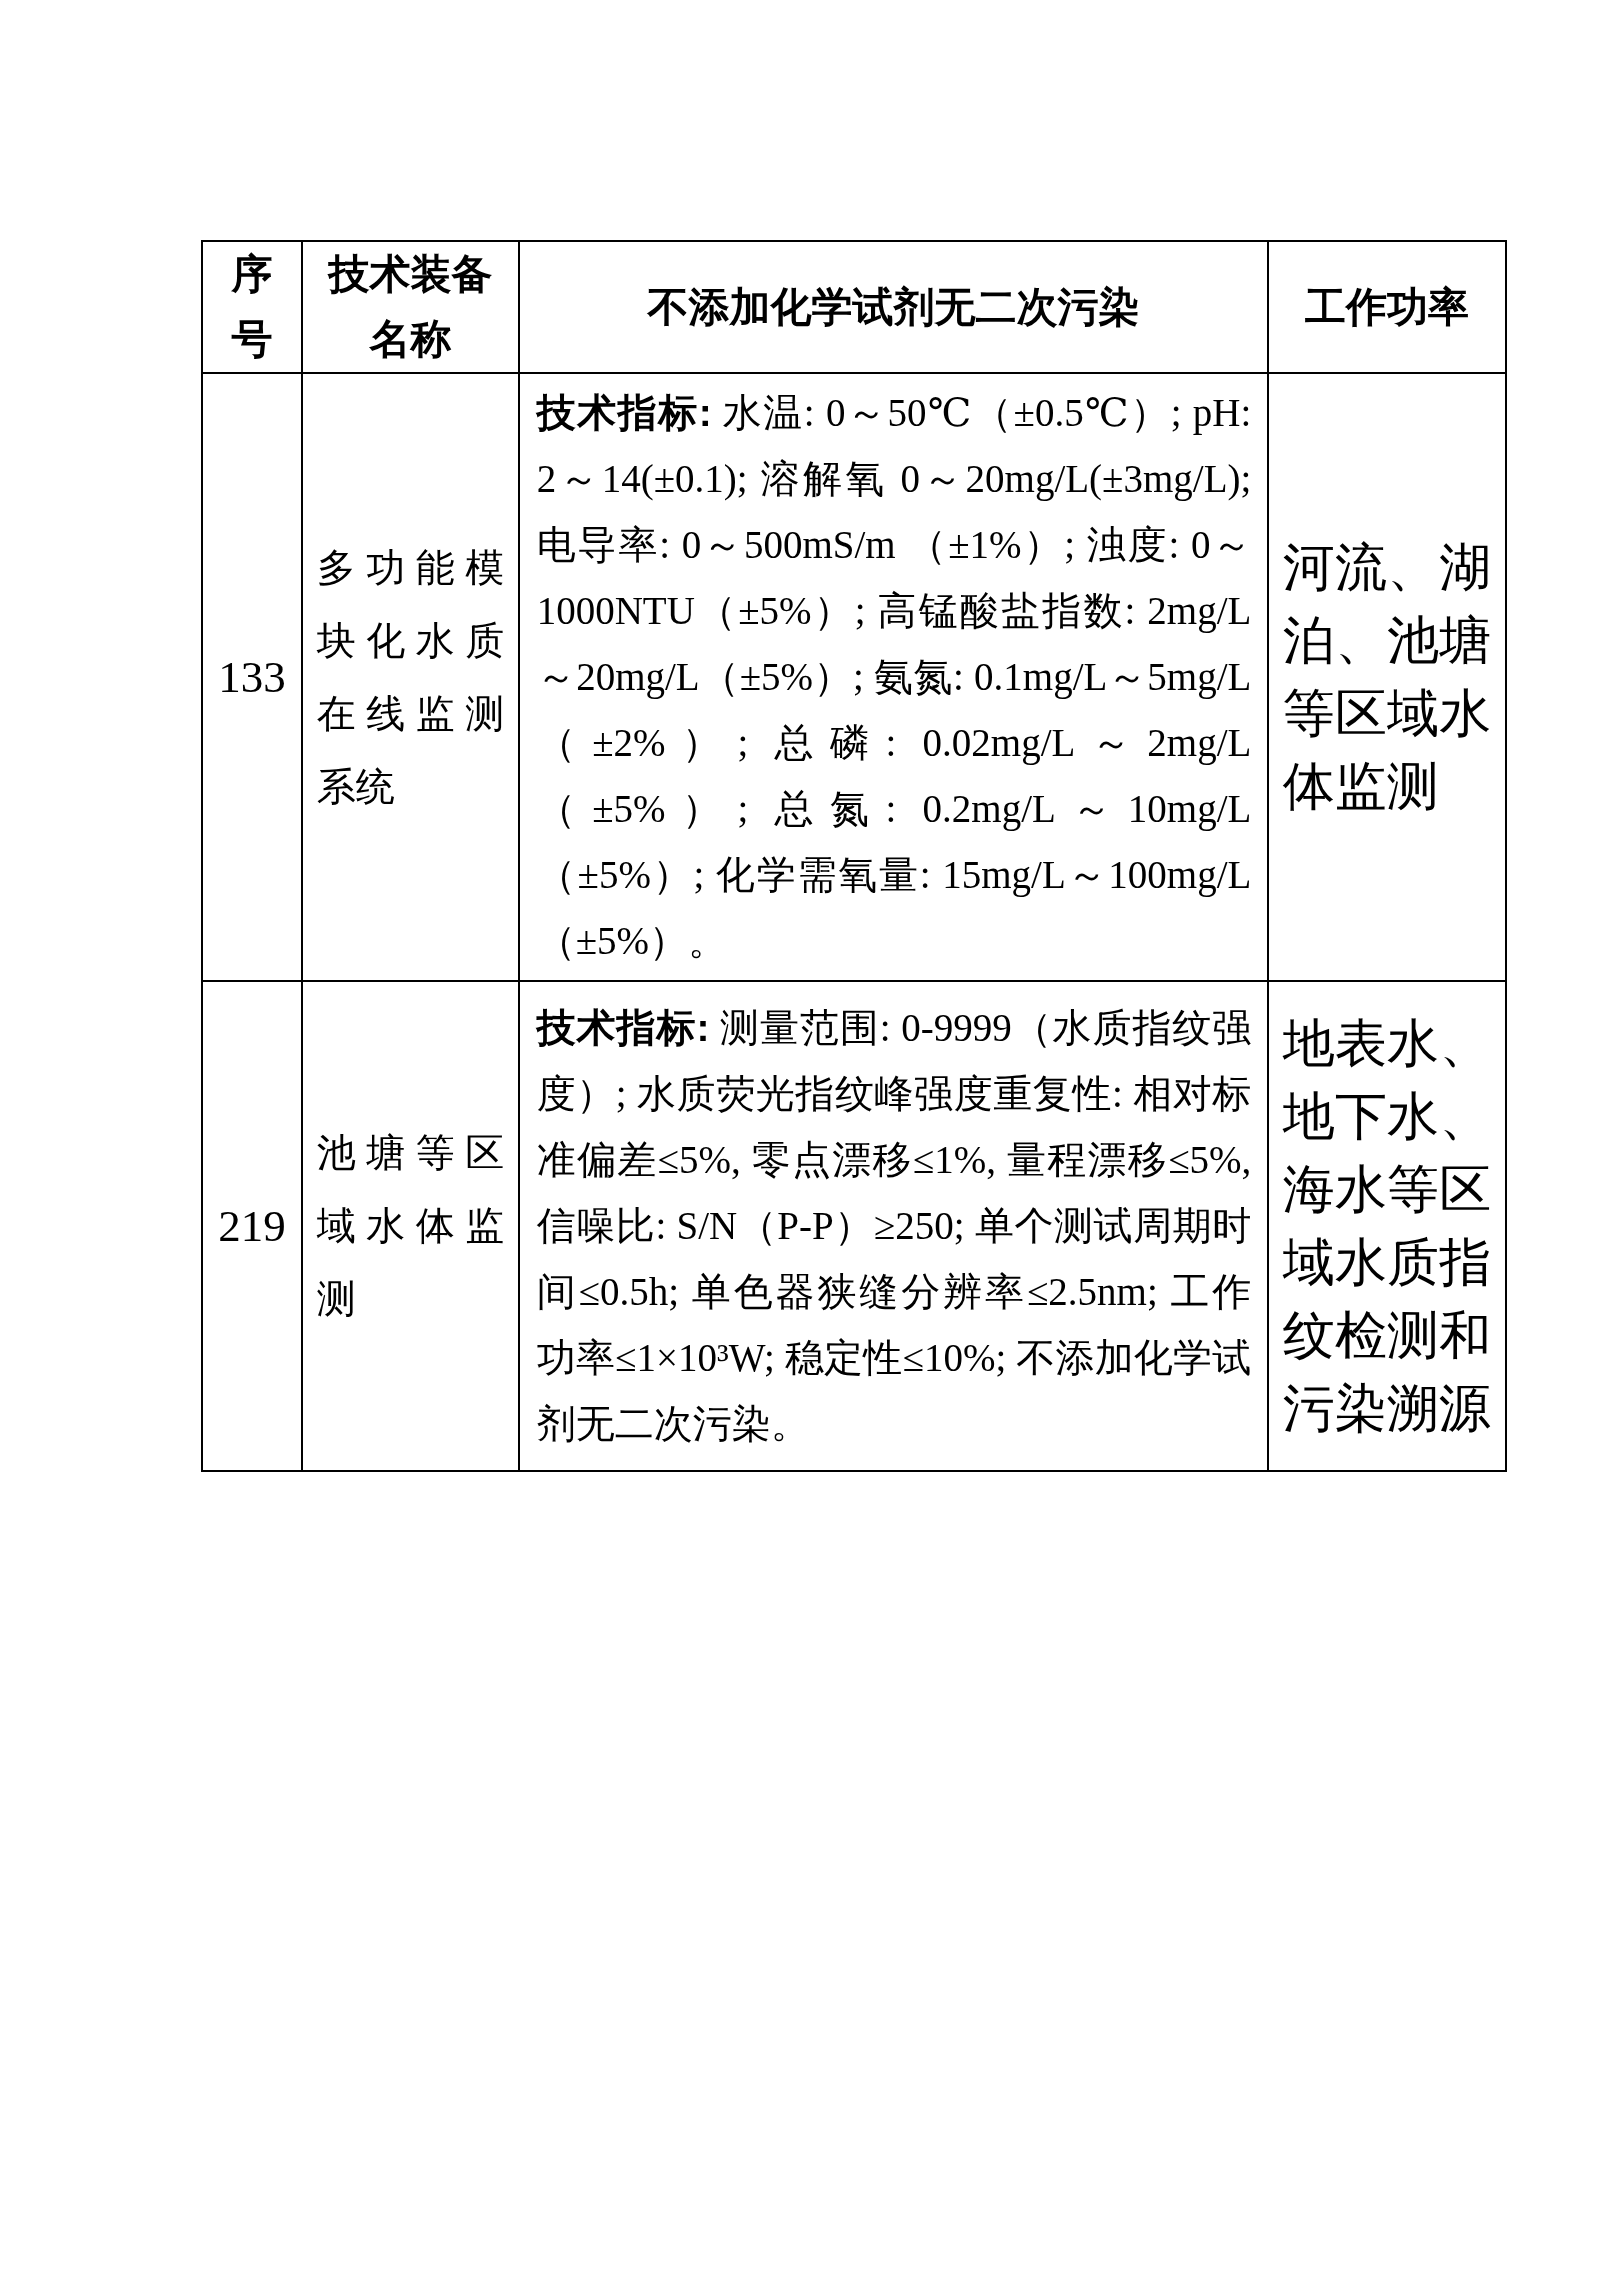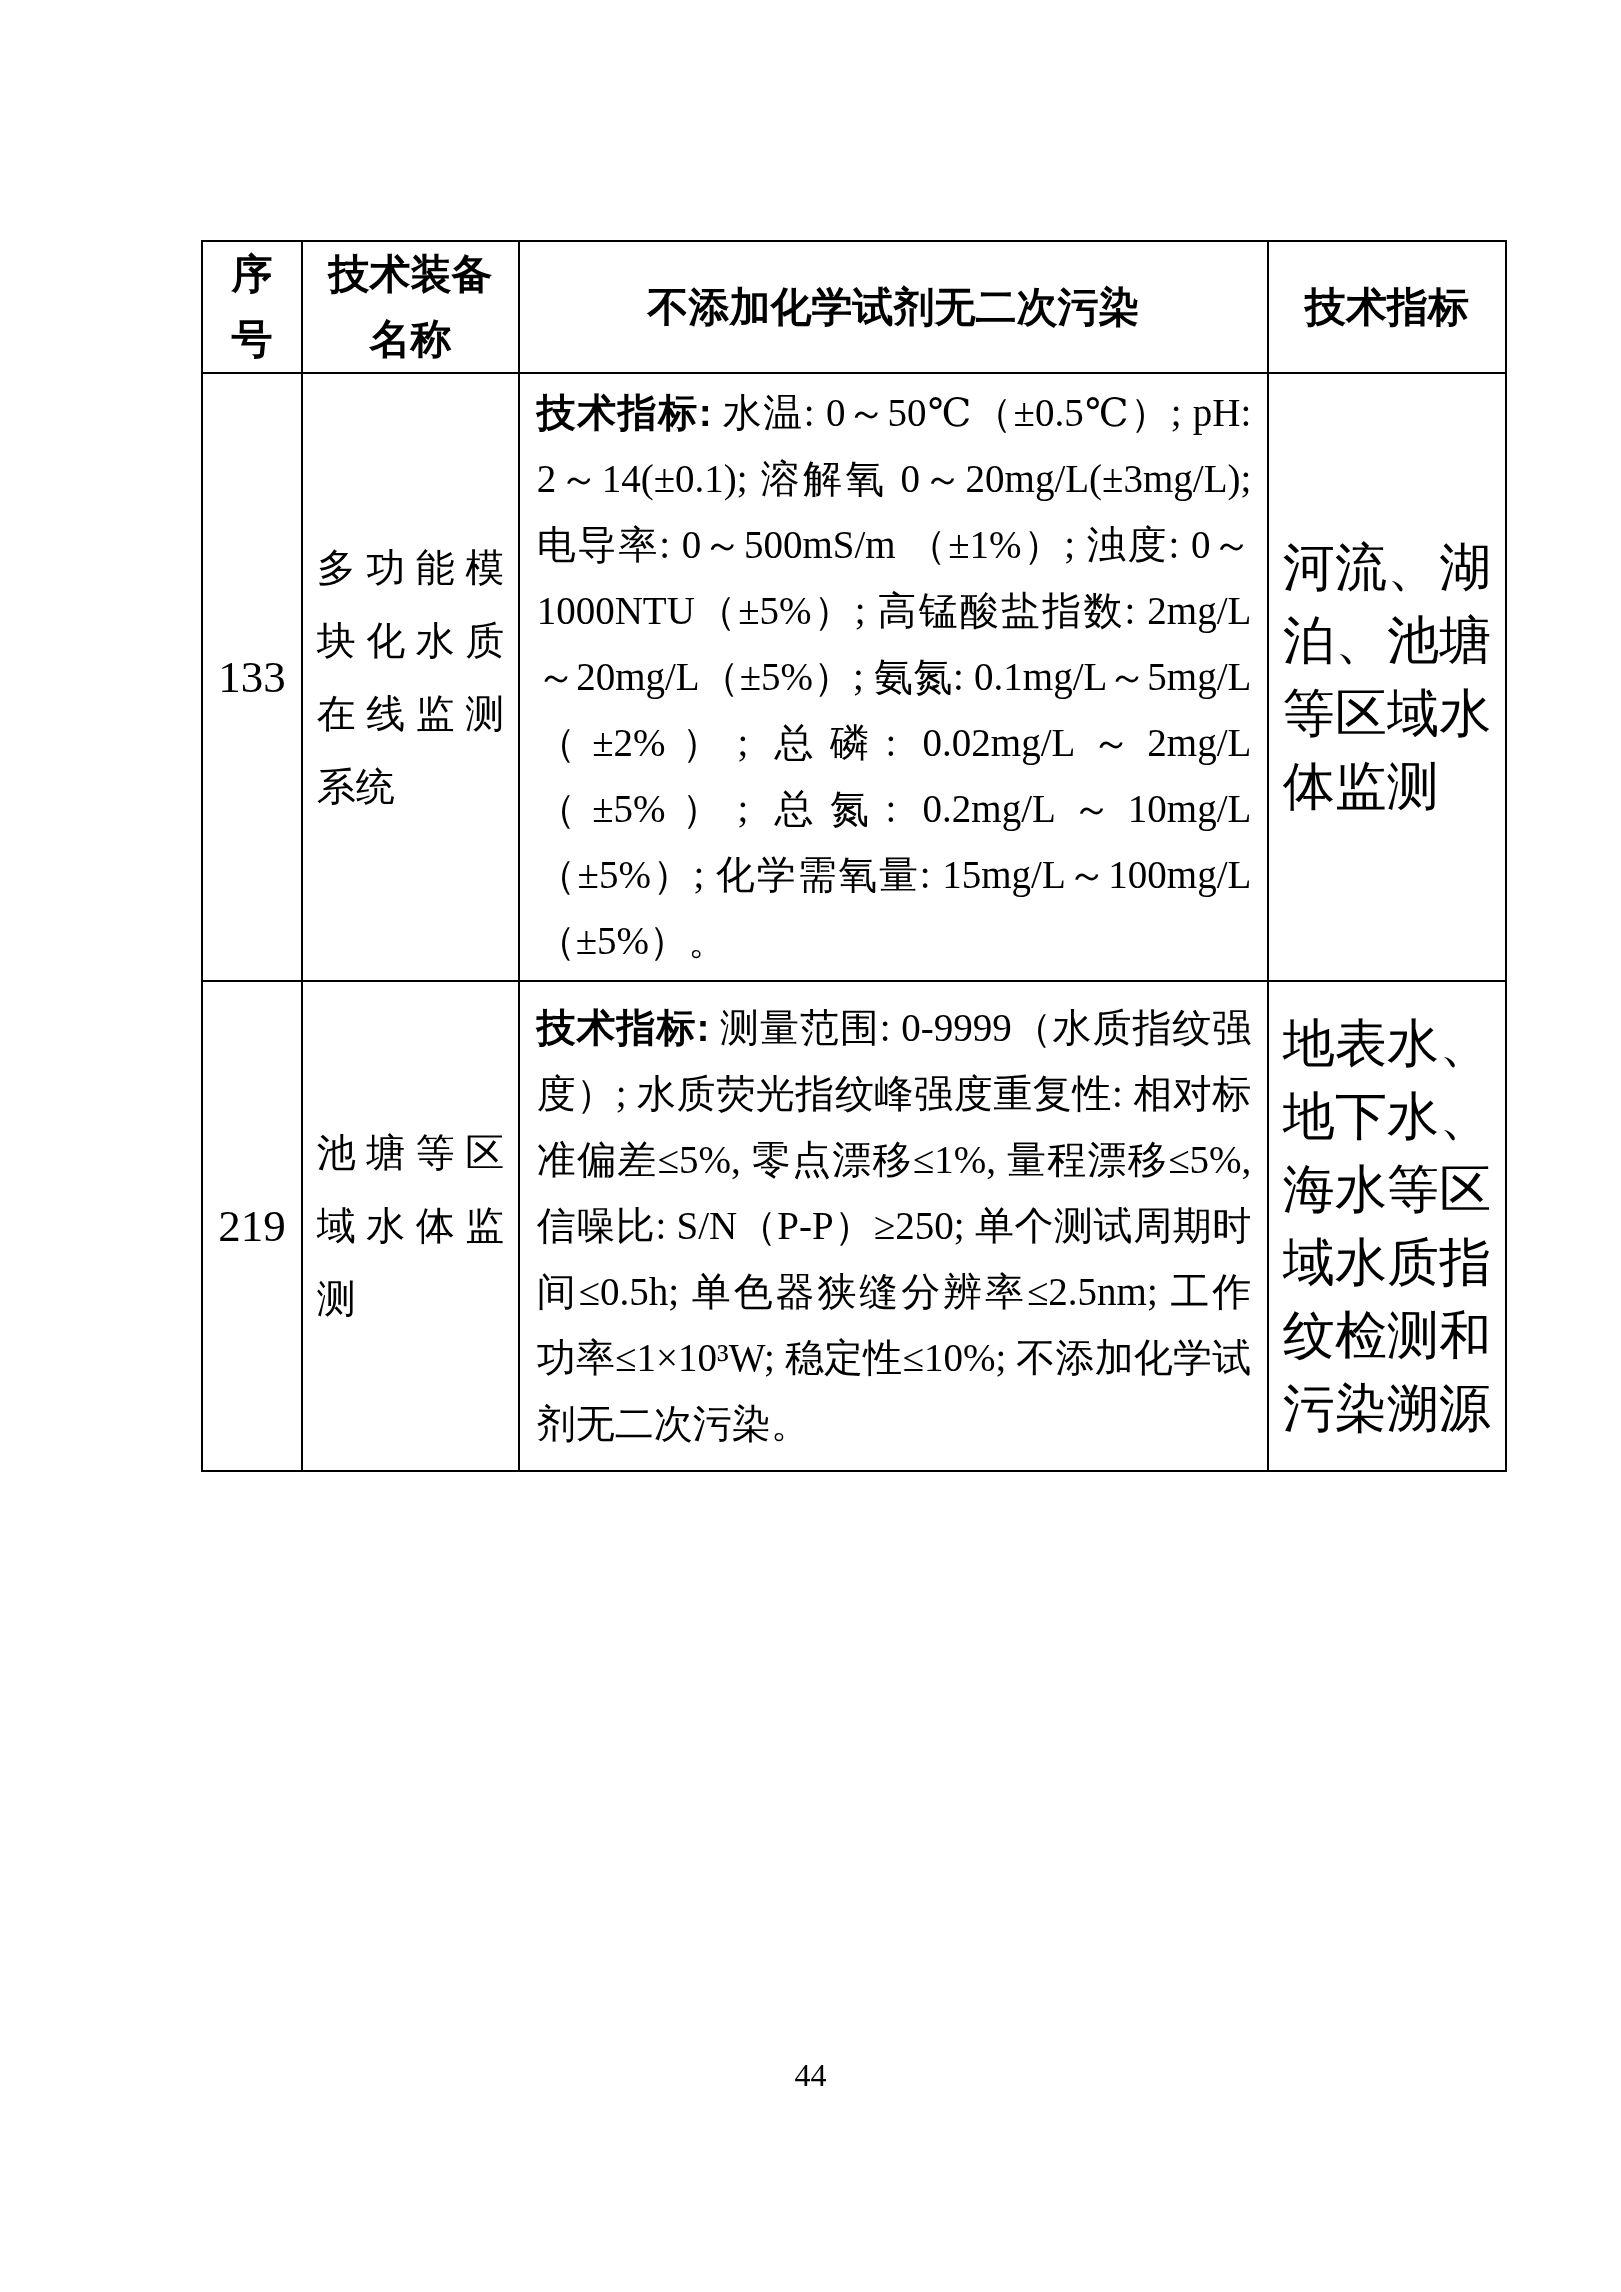--- a/index.html
+++ b/index.html
@@ -94,33 +94,32 @@
       <col style="width:749px">
       <col style="width:238px">
     </colgroup>
     <tbody>
         <tr style="height:130px">
       <th>序
 号</th>
       <th>技术装备
 名称</th>
       <th>不添加化学试剂无二次污染</th>
-      <th>技术指标</th>
+      <th>工作功率</th>
     </tr>
     <tr style="height:561px">
       <td class="cell-no">133</td>
       <td class="cell-name">多功能模块化水质在线监测系统</td>
       <td class="cell-tech"><span class="tech-label">技术指标:</span><span> 水温: 0～50℃（±0.5℃）; pH: 2～14(±0.1); 溶解氧 0～20mg/L(±3mg/L); 电导率: 0～500mS/m （±1%）; 浊度: 0～1000NTU（±5%）; 高锰酸盐指数: 2mg/L～20mg/L（±5%）; 氨氮: 0.1mg/L～5mg/L（±2%）; 总磷: 0.02mg/L～2mg/L（±5%）; 总氮: 0.2mg/L～10mg/L（±5%）; 化学需氧量: 15mg/L～100mg/L（±5%）。</span></td>
       <td class="cell-scope">河流、湖泊、池塘等区域水体监测</td>
     </tr>
     <tr style="height:490px">
       <td class="cell-no">219</td>
       <td class="cell-name">池塘等区域水体监测</td>
       <td class="cell-tech"><span class="tech-label">技术指标:</span><span> 测量范围: 0-9999（水质指纹强度）; 水质荧光指纹峰强度重复性: 相对标准偏差≤5%, 零点漂移≤1%, 量程漂移≤5%, 信噪比: S/N（P-P）≥250; 单个测试周期时间≤0.5h; 单色器狭缝分辨率≤2.5nm; 工作功率≤1×10³W; 稳定性≤10%; 不添加化学试剂无二次污染。</span></td>
       <td class="cell-scope">地表水、地下水、海水等区域水质指纹检测和污染溯源</td>
     </tr>
   </tbody>
     </table>
 
-  <div class="page-number">44</div>
 
 </div>
 
 
 </body></html>

